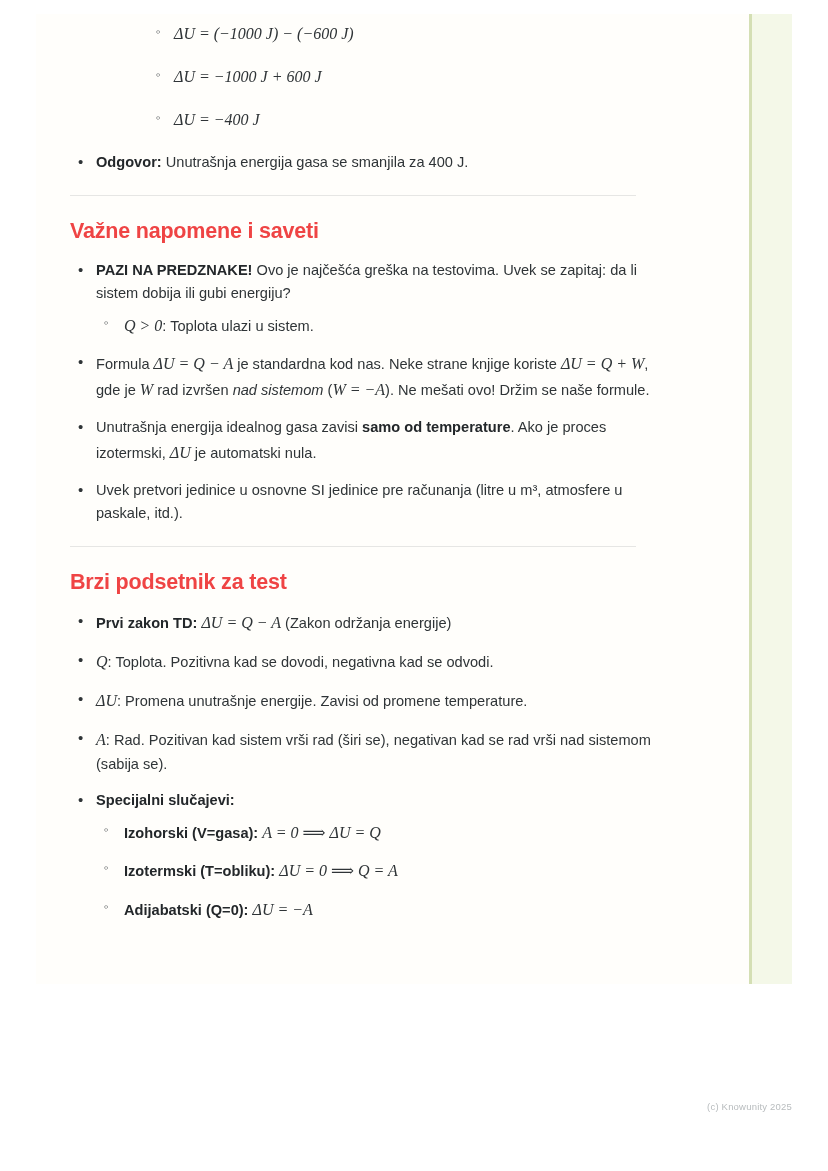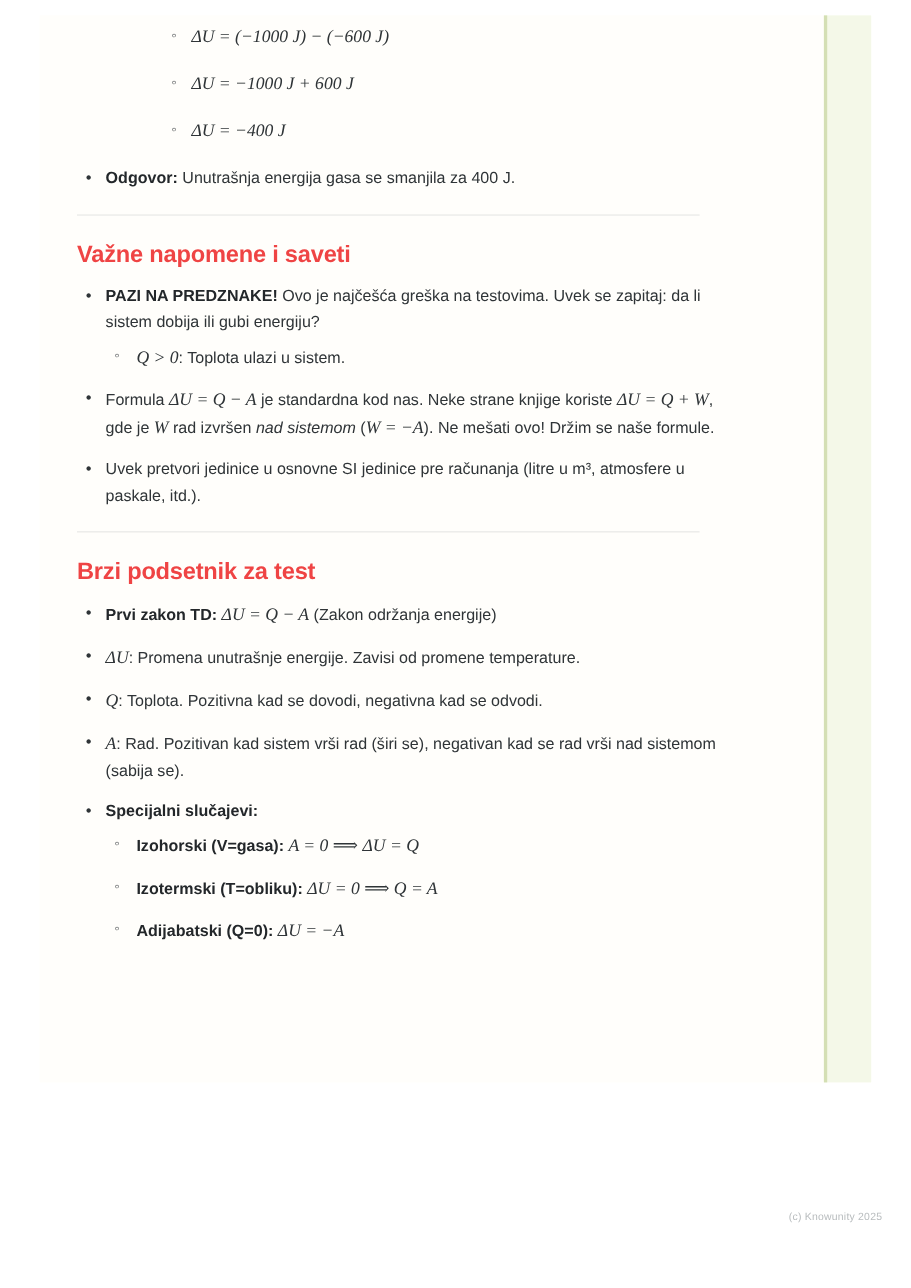--- a/index.html
+++ b/index.html
@@ -148,21 +148,21 @@
     font-family: "Liberation Serif", "DejaVu Serif", serif;
     font-style: italic;
     font-size: 16px;
     color: #2f3437;
     white-space: nowrap;
   }
 
   
   #footer {
     position: absolute;
-    left: 10px;
+    left: 0;
     top: 1101px;
     width: 792px;
     text-align: right;
     font-size: 9.5px;
     color: #b8bcbe;
     letter-spacing: 0.2px;
   }
 </style>
 </head>
 <body>
@@ -204,40 +204,41 @@
         <span>Ovo je najčešća greška na testovima. Uvek se zapitaj: da li sistem dobija ili gubi energiju?</span>
         <ul class="lv2">
           <li>
             <span class="m">Q &gt; 0</span><span>: Toplota ulazi u sistem.</span>
           </li>
         </ul>
       </li>
 
       <li><span>Formula </span><span class="m">ΔU = Q − A</span><span> je standardna kod nas. Neke strane knjige koriste </span><span class="m">ΔU = Q + W</span><span>, gde je </span><span class="m">W</span><span> rad izvršen </span><em>nad sistemom</em><span> (</span><span class="m">W = −A</span><span>). Ne mešati ovo! Držim se naše formule.</span></li>
 
+      <li><span>Unutrašnja energija idealnog gasa zavisi </span><strong>samo od temperature</strong><span>. Ako je proces izotermski, </span><span class="m">ΔU</span><span> je automatski nula.</span></li>
 
       <li><span>Uvek pretvori jedinice u osnovne SI jedinice pre računanja (litre u m³, atmosfere u paskale, itd.).</span></li>
 
     </ul>
 
     <div class="divider"></div>
 
     <h2 class="section-heading">Brzi podsetnik za test</h2>
 
     <ul class="lv1">
 
       <li>
         <strong>Prvi zakon TD:</strong>
         <span class="m">ΔU = Q − A</span>
         <span>(Zakon održanja energije)</span>
       </li>
 
+      <li><span class="m">Q</span><span>: Toplota. Pozitivna kad se dovodi, negativna kad se odvodi.</span></li>
+
       <li><span class="m">ΔU</span><span>: Promena unutrašnje energije. Zavisi od promene temperature.</span></li>
-
-      <li><span class="m">Q</span><span>: Toplota. Pozitivna kad se dovodi, negativna kad se odvodi.</span></li>
 
       <li><span class="m">A</span><span>: Rad. Pozitivan kad sistem vrši rad (širi se), negativan kad se rad vrši nad sistemom (sabija se).</span></li>
 
       <li>
         <strong>Specijalni slučajevi:</strong>
         <ul class="lv2">
           <li>
             <strong>Izohorski (V=gasa):</strong>
             <span class="m">A = 0  ⟹  ΔU = Q</span>
           </li>

